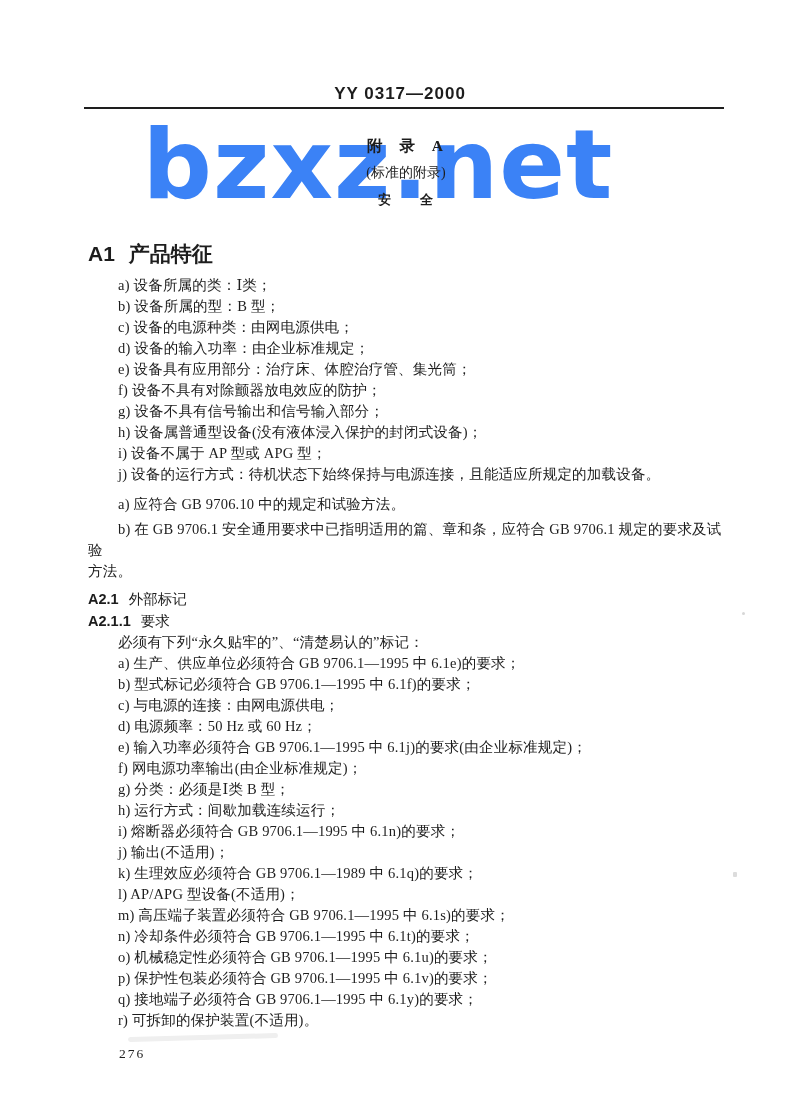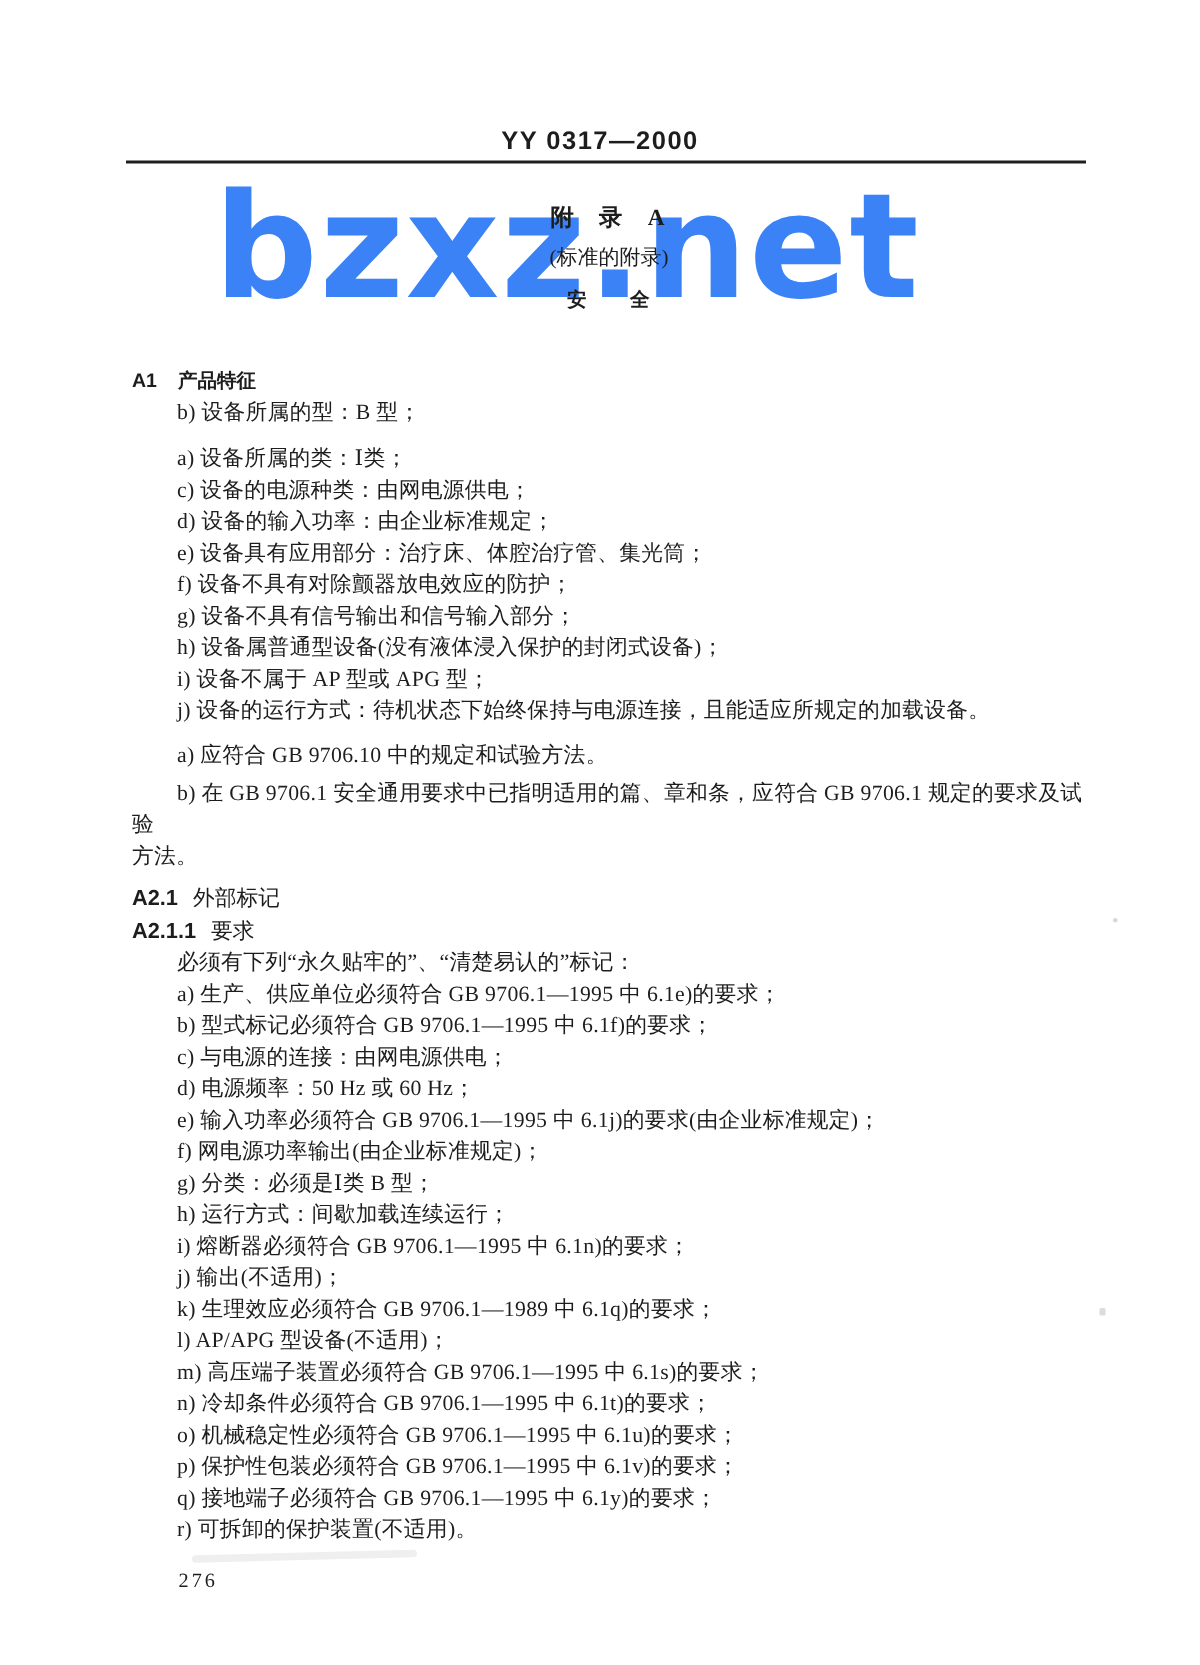--- a/index.html
+++ b/index.html
@@ -59,21 +59,21 @@
     font-size: 14.5px;
   }
 
   .appendix-heading { text-align: center; line-height: 27px; }
   .appendix-title   { font-weight: 700; font-size: 15.5px; word-spacing: 9px; letter-spacing: 2px; }
   .appendix-subtitle{ font-size: 14px; }
   .appendix-name    { font-weight: 700; font-size: 13px; letter-spacing: 1px; }
 
   .sec-heading {
     font-weight: 700;
-    font-size: 13px;
+    font-size: 21px;
     line-height: 22px;
     margin-top: 30px;
   }
   .sec-heading .sec-num,
   .sub-heading .sec-num {
     font-family: "Liberation Sans", "DejaVu Sans", sans-serif;
     font-weight: 700;
     margin-right: 14px;
   }
   .sub-heading {
@@ -135,22 +135,22 @@
     <div class="appendix-heading">
       <div class="appendix-title">附 录 A</div>
       <div class="appendix-subtitle">(标准的附录)</div>
       <div class="appendix-name">安　　全</div>
     </div>
 
     <div class="sec-heading">
       <span class="sec-num">A1</span><span>产品特征</span>
     </div>
 
+    <p class="li first-li">a) 设备所属的类：Ⅰ类；</p>
     <p class="li">b) 设备所属的型：B 型；</p>
-    <p class="li first-li">a) 设备所属的类：Ⅰ类；</p>
     <p class="li">c) 设备的电源种类：由网电源供电；</p>
     <p class="li">d) 设备的输入功率：由企业标准规定；</p>
     <p class="li">e) 设备具有应用部分：治疗床、体腔治疗管、集光筒；</p>
     <p class="li">f) 设备不具有对除颤器放电效应的防护；</p>
     <p class="li">g) 设备不具有信号输出和信号输入部分；</p>
     <p class="li">h) 设备属普通型设备(没有液体浸入保护的封闭式设备)；</p>
     <p class="li">i) 设备不属于 AP 型或 APG 型；</p>
     <p class="li">j) 设备的运行方式：待机状态下始终保持与电源连接，且能适应所规定的加载设备。</p>
 
 

